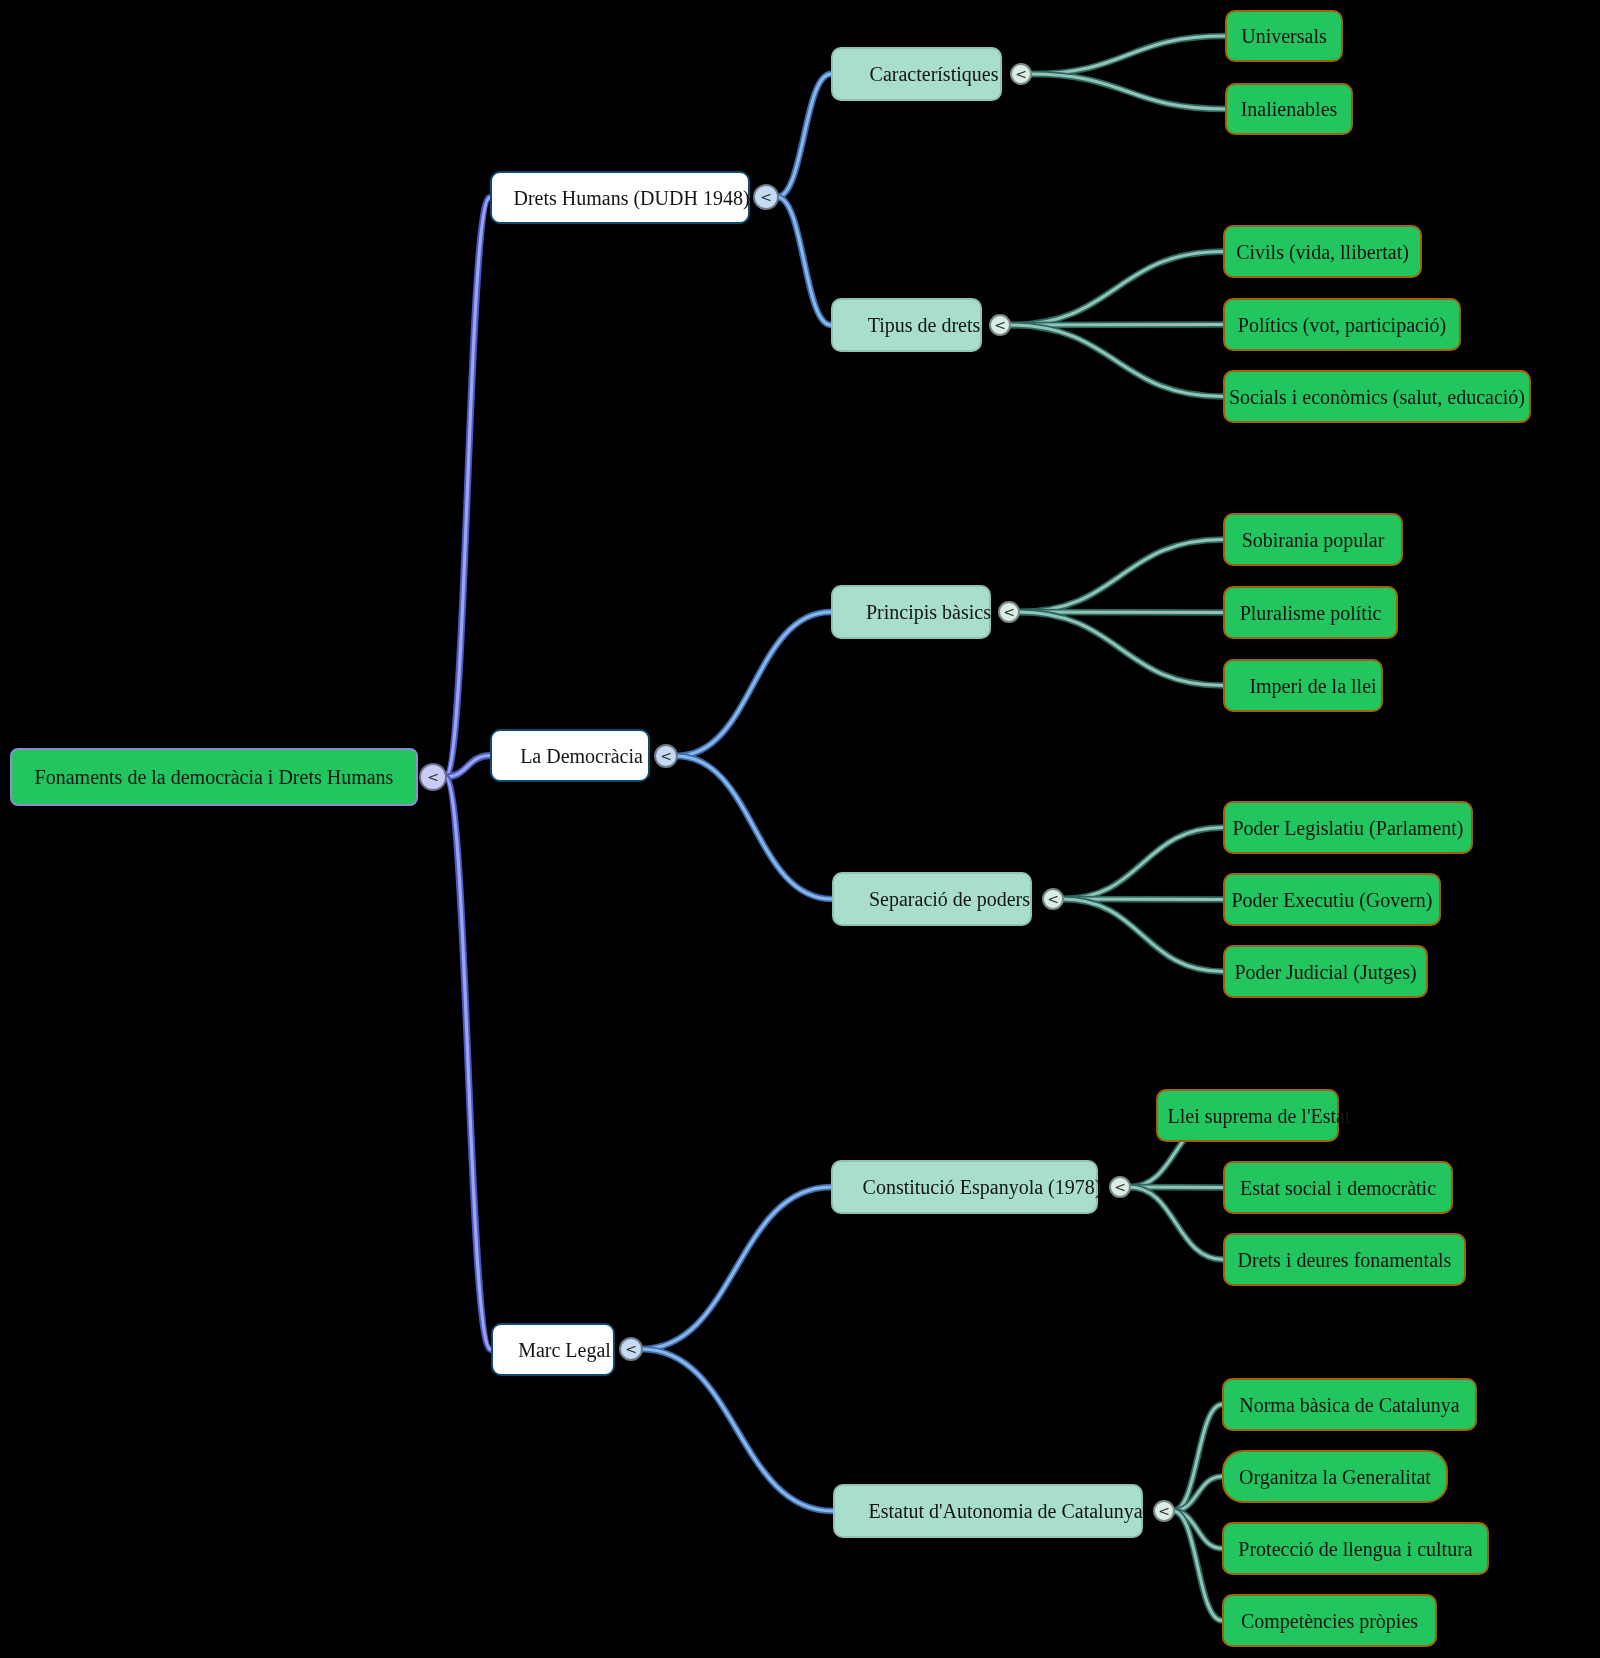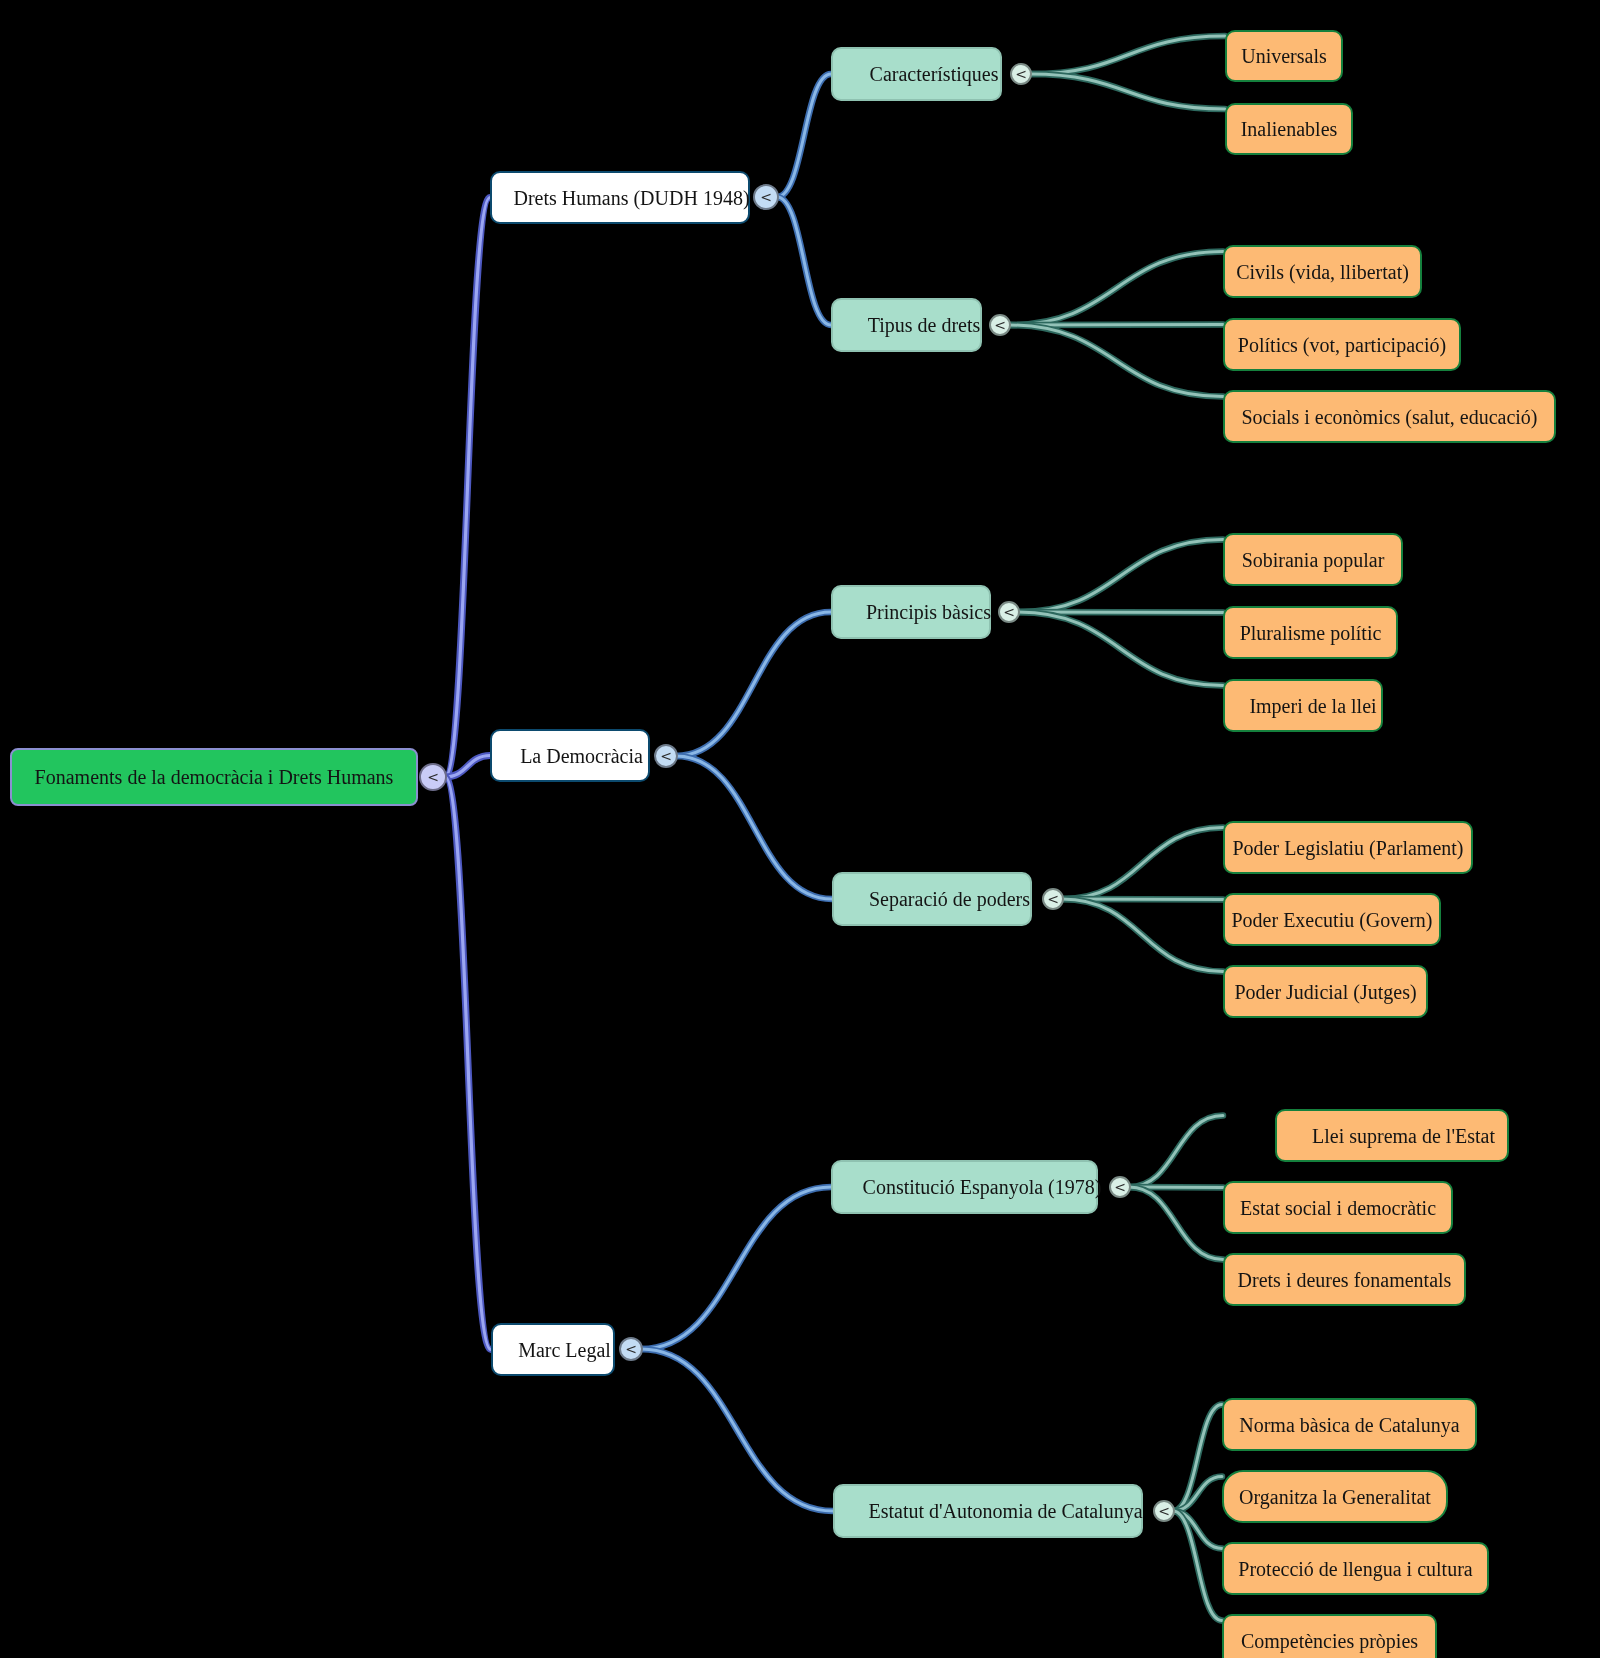--- a/index.html
+++ b/index.html
@@ -5,21 +5,21 @@
   html,body{margin:0;padding:0;background:#000;}
   .canvas{position:relative;width:1600px;height:1658px;background:#000;overflow:hidden;
           font-family:"Liberation Serif", serif;}
   #edges{position:absolute;left:0;top:0;width:1600px;height:1658px;}
   .node{position:absolute;display:flex;align-items:center;justify-content:center;
         border-radius:10px;font-size:20px;color:#141414;white-space:nowrap;
         box-sizing:border-box;line-height:1;}
   .lvl-root{background:#22c55e;border:2px solid #8b8fd0;border-radius:8px;}
   .lvl-1{background:#ffffff;border:2px solid #0c4a6e;padding-left:23px;}
   .lvl-2{background:#a8decb;border:2px solid #8fc2b1;padding-left:35px;}
-  .lvl-3{background:#fdba74;border:2px solid #15803d;margin-top:20px;}
+  .lvl-3{background:#22c55e;border:2px solid #a16207;}
   .toggle{position:absolute;border-radius:50%;display:flex;align-items:center;justify-content:center;
           font-family:"DejaVu Sans", sans-serif;font-size:14px;color:#2a2a2a;box-sizing:border-box;}
   .t-root{background:#c9ccf7;border:2px solid #6d6d8a;}
   .t-1{background:#c3dcf4;border:2px solid #6d7a8a;}
   .t-2{background:#d9efe6;border:2px solid #7a8a85;}
   path{fill:none;stroke-linecap:round;}
   .e-root-d{stroke:#4d58c0;stroke-width:7;}
   .e-root-l{stroke:#9ba6f2;stroke-width:3.2;}
   .e-blue-d{stroke:#3c6cae;stroke-width:6.5;}
   .e-blue-l{stroke:#8ab7e6;stroke-width:3;}
@@ -97,28 +97,28 @@
   <div class="node lvl-2" id="n-tipus" style="left: 831px; top: 298px; width: 151px; height: 54px;">Tipus de drets</div>
   <div class="node lvl-2" id="n-principis" style="left: 831px; top: 585px; width: 160px; height: 54px;">Principis bàsics</div>
   <div class="node lvl-2" id="n-separacio" style="left: 832px; top: 872px; width: 200px; height: 54px;">Separació de poders</div>
   <div class="node lvl-2" id="n-constitucio" style="left: 831px; top: 1160px; width: 267px; height: 54px;">Constitució Espanyola (1978)</div>
   <div class="node lvl-2" id="n-estatut" style="left: 833px; top: 1484px; width: 310px; height: 54px;">Estatut d'Autonomia de Catalunya</div>
 
   <div class="node lvl-3" id="n-universals" style="left: 1225px; top: 10px; width: 118px; height: 52px;">Universals</div>
   <div class="node lvl-3" id="n-inalienables" style="left: 1225px; top: 83px; width: 128px; height: 52px;">Inalienables</div>
   <div class="node lvl-3" id="n-civils" style="left: 1223px; top: 225px; width: 199px; height: 53px;">Civils (vida, llibertat)</div>
   <div class="node lvl-3" id="n-politics" style="left: 1223px; top: 298px; width: 238px; height: 53px;">Polítics (vot, participació)</div>
-  <div class="node lvl-3" id="n-socials" style="left: 1223px; top: 370px; width: 333px; height: 53px;">Socials i econòmics (salut, educació)</div>
+  <div class="node lvl-3" id="n-socials" style="left: 1223px; top: 370px; width: 308px; height: 53px;">Socials i econòmics (salut, educació)</div>
   <div class="node lvl-3" id="n-sobirania" style="left: 1223px; top: 513px; width: 180px; height: 53px;">Sobirania popular</div>
   <div class="node lvl-3" id="n-pluralisme" style="left: 1223px; top: 586px; width: 175px; height: 53px;">Pluralisme polític</div>
   <div class="node lvl-3" id="n-imperi" style="left: 1223px; top: 659px; width: 160px; height: 53px; padding-left: 20px;">Imperi de la llei</div>
   <div class="node lvl-3" id="n-legislatiu" style="left: 1223px; top: 801px; width: 250px; height: 53px;">Poder Legislatiu (Parlament)</div>
   <div class="node lvl-3" id="n-executiu" style="left: 1223px; top: 873px; width: 218px; height: 53px;">Poder Executiu (Govern)</div>
   <div class="node lvl-3" id="n-judicial" style="left: 1223px; top: 945px; width: 205px; height: 53px;">Poder Judicial (Jutges)</div>
-  <div class="node lvl-3" id="n-llei" style="left: 1275px; top: 1089px; width: 234px; height: 53px; padding-left: 23px;">Llei suprema de l'Estat</div>
+  <div class="node lvl-3" id="n-llei" style="left: 1156px; top: 1089px; width: 183px; height: 53px; padding-left: 23px;">Llei suprema de l'Estat</div>
   <div class="node lvl-3" id="n-estatsocial" style="left: 1223px; top: 1161px; width: 230px; height: 53px;">Estat social i democràtic</div>
   <div class="node lvl-3" id="n-dretsdeures" style="left: 1223px; top: 1233px; width: 243px; height: 53px;">Drets i deures fonamentals</div>
   <div class="node lvl-3" id="n-norma" style="left: 1222px; top: 1378px; width: 255px; height: 53px;">Norma bàsica de Catalunya</div>
   <div class="node lvl-3" id="n-organitza" style="left: 1222px; top: 1450px; width: 226px; height: 53px; border-radius: 21px;">Organitza la Generalitat</div>
   <div class="node lvl-3" id="n-proteccio" style="left: 1222px; top: 1522px; width: 267px; height: 53px;">Protecció de llengua i cultura</div>
   <div class="node lvl-3" id="n-competencies" style="left: 1222px; top: 1594px; width: 215px; height: 53px;">Competències pròpies</div>
 
   <div class="toggle t-root" id="t-root" style="left: 419px; top: 763px; height: 28px; width: 28px;">&lt;</div>
   <div class="toggle t-1" id="t-drets" style="left: 753px; top: 184px; height: 26px; width: 26px;">&lt;</div>
   <div class="toggle t-1" id="t-demo" style="left: 654px; top: 744px; height: 24px; width: 24px;">&lt;</div>

